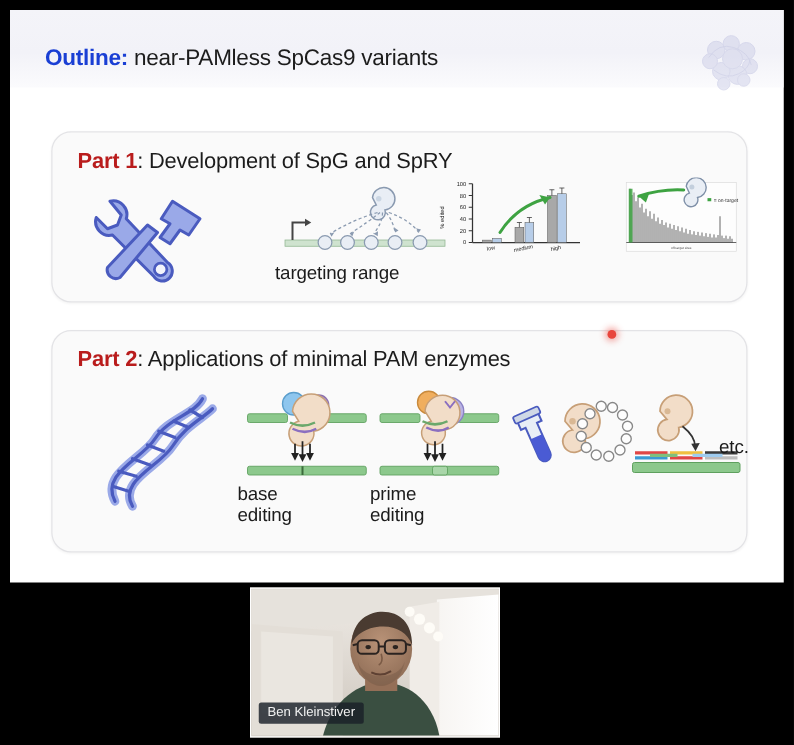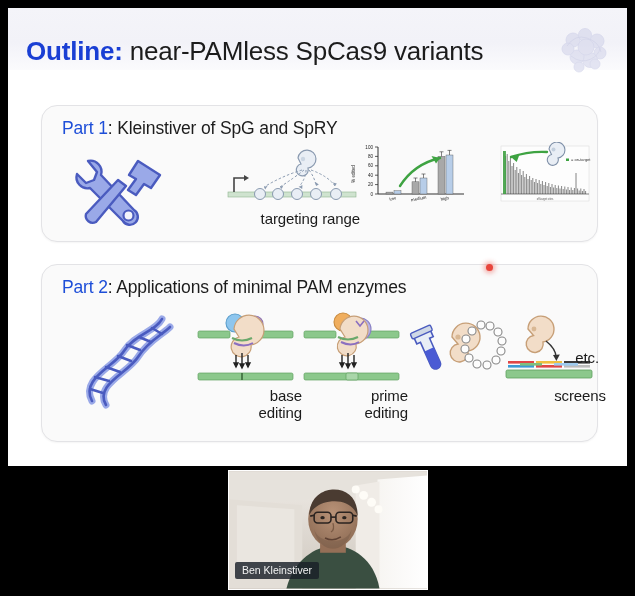--- a/index.html
+++ b/index.html
@@ -16,22 +16,22 @@
     position: absolute; left: 8px; top: 8px;
     width: 619px; height: 458px;
     background: #ffffff;
     overflow: hidden;
   }
   #slide-header {
     position: absolute; left: 0; top: 0; width: 100%; height: 62px;
     background: linear-gradient(180deg,#f4f4f9 0%, #f2f2f8 55%, #fbfbfd 100%);
   }
   #slide-title {
-    position: absolute; left: 18px; top: 28px;
-    font-size: 26px; letter-spacing: -0.2px; color: #1c1c1c;
+    position: absolute; left: 28px; top: 28px;
+    font-size: 18px; letter-spacing: -0.2px; color: #1c1c1c;
     white-space: nowrap;
     text-align: center;
   }
   #slide-title .kw { color: #1a3fd4; font-weight: bold; }
 
   
   #logo-watermark {
     position: absolute; right: 14px; top: 18px;
     width: 56px; height: 50px; opacity: .45;
   }
@@ -45,40 +45,40 @@
     box-shadow: 0 1px 2px rgba(0,0,0,.045);
   }
   #part1-card { left: 33px; top: 97px; width: 557px; height: 137px; }
   #part2-card { left: 33px; top: 256px; width: 557px; height: 178px; padding-left: 16px; }
 
   .part-heading {
     position: absolute; left: 20px; top: 12px;
     font-size: 17.5px; color: #1c1c1c; white-space: nowrap;
     letter-spacing: -0.15px;
   }
-  .part-heading .kw { color: #1d4ed8; font-weight: normal; }
+  .part-heading .kw { color: #b91c1c; font-weight: bold; }
 
   .thumb-caption {
-    position: absolute; text-align: right;
+    position: absolute; text-align: left;
     font-size: 15px; color: #1b1b1b; line-height: 17px;
     white-space: pre-line; letter-spacing: -0.1px;
   }
   .thumb { position: absolute; }
 
   
   #laser-dot {
     position: absolute; left: 478px; top: 256px;
     width: 7px; height: 7px; border-radius: 50%;
     background: #e8453c;
     box-shadow: 0 0 5px 2px rgba(232,69,60,.45);
   }
 
   
   #webcam {
-    position: absolute; left: 228px; top: 470px;
+    position: absolute; left: 200px; top: 470px;
     width: 200px; height: 120px;
     background: #cfc9c2; overflow: hidden;
     border: 1px solid #ffffff;
   }
   #webcam-name {
     position: absolute; left: 6px; bottom: 10px;
     background: rgba(26,32,40,.82); color: #f2f2f2;
     font-size: 10.5px; padding: 2.5px 7px 3px 7px;
     border-radius: 2px; white-space: nowrap;
   }
@@ -108,21 +108,21 @@
           <circle cx="22" cy="41" r="5"></circle>
       </g>
       <g fill="none" stroke="#9fa3cf" stroke-width="0.7" opacity=".8">
         <path d="M10 20 Q18 8 30 12 Q42 16 44 26"></path>
         <path d="M14 30 Q24 38 34 33 Q42 29 43 22"></path>
       </g>
     </svg>
 
     <div id="part1-card" class="part-card">
 
-      <div class="part-heading"><span class="kw">Part 1</span><span>: Kleinstiver of SpG and SpRY</span></div>
+      <div class="part-heading"><span class="kw">Part 1</span><span>: Development of SpG and SpRY</span></div>
 
       <svg class="thumb" style="left:26px; top:42px; width:115px; height:82px;" viewBox="0 0 115 82">
         <g stroke="#4a5bbf" stroke-width="2.4" fill="#9aa9e8" stroke-linejoin="round" stroke-linecap="round">
 
           <path d="M20 13 a11 11 0 0 1 13 14 L66 62 a8 8 0 1 1 -11 11 L22 40 a11 11 0 0 1 -13 -14 l9 9 l8 -3 l3 -8 z"></path>
 
           <path d="M70 13 l22 14 l-9 13 l-7 -4 l-8 11 l-8 -5 l8 -11 l-7 -4 z"></path>
 
           <path d="M58 38 L28 74 a7 7 0 0 1 -10 -8 L50 32 z"></path>
         </g>
@@ -401,21 +401,20 @@
           <rect x="36" y="52" width="26" height="2.6" fill="#f0c040"></rect>
           <rect x="64" y="52" width="26" height="2.6" fill="#3a3a3a"></rect>
           <rect x="8" y="56" width="26" height="2.6" fill="#3b9ad4"></rect>
           <rect x="36" y="56" width="26" height="2.6" fill="#e04646"></rect>
           <rect x="64" y="56" width="26" height="2.6" fill="#bdbdbd"></rect>
           <rect x="20" y="54" width="22" height="2.6" fill="#7fbf7f"></rect>
           <rect x="54" y="54" width="24" height="2.6" fill="#9ecbee"></rect>
         </g>
         <rect x="6" y="61" width="86" height="8" rx="1.6" fill="#8cc88c" stroke="#5ea05e" stroke-width="0.8"></rect>
       </svg>
-      <div class="thumb-caption" style="left:454px; top:122px; width:110px;">screens</div>
 
       <div class="thumb-caption" style="left:505px; top:84px; width:52px; text-align:right;">etc.</div>
     </div>
 
     <div id="laser-dot"></div>
   </div>
 
   <div id="webcam">
     <svg viewBox="0 0 200 118" style="width:100%;height:100%;display:block;">
       <defs>

